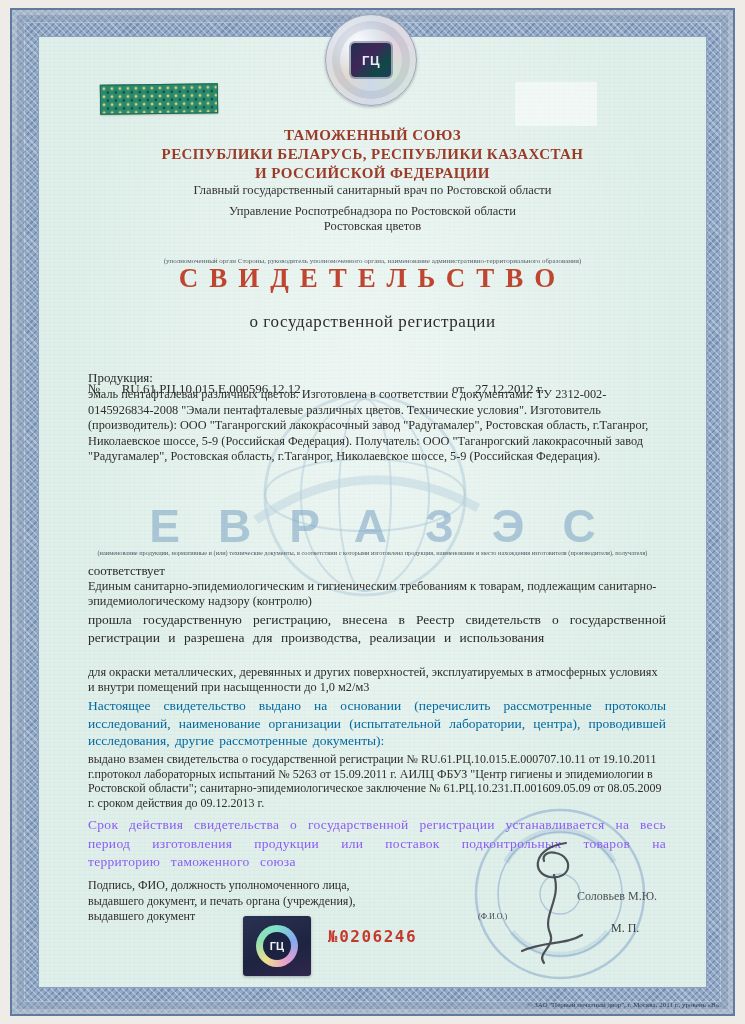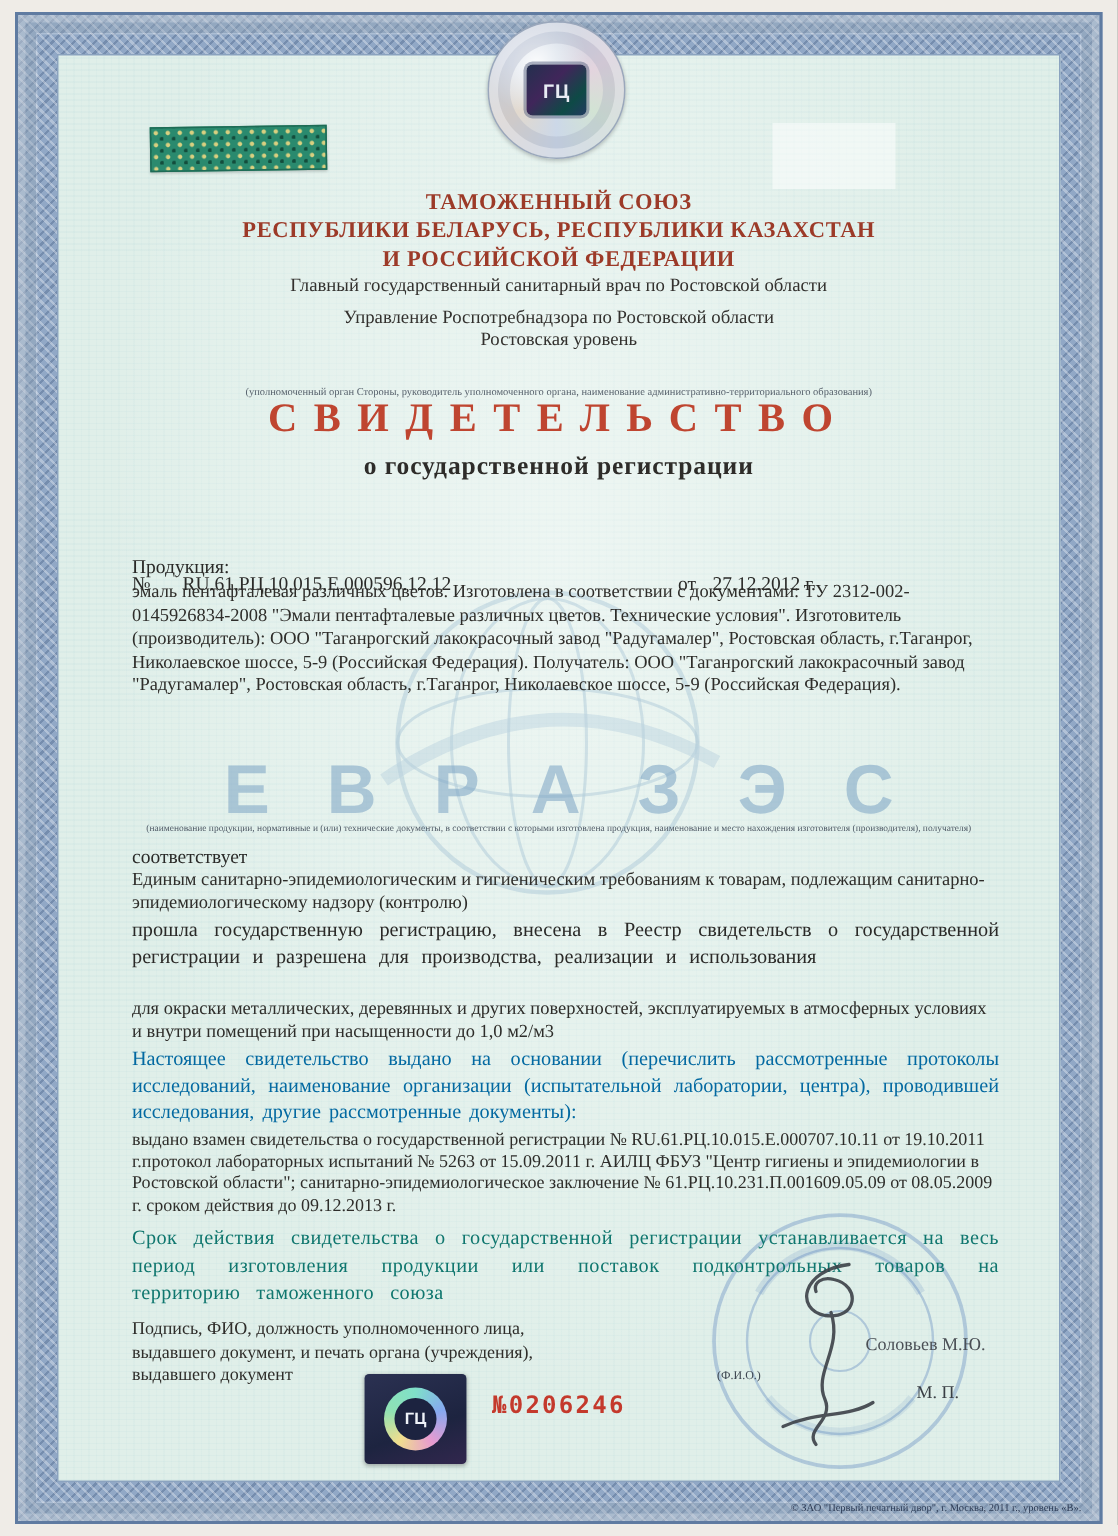--- a/index.html
+++ b/index.html
@@ -27,21 +27,21 @@
   
   .header-block{position:absolute;top:126px;left:60px;right:60px;text-align:center;}
   .union{font-size:15px;font-weight:bold;color:#9c3a28;letter-spacing:.4px;line-height:19px;}
   .authority{font-size:12.5px;color:#33312e;line-height:15.5px;}
   .authority-first{margin-top:5px;}
   .authority-caption{margin-top:22px;font-size:7px;color:#56606b;white-space:nowrap;}
 
   
   .title-block{position:absolute;top:263px;left:0;right:0;text-align:center;}
   .title-main{font-size:27px;font-weight:bold;color:#bf4530;letter-spacing:11px;}
-  .title-sub{margin-top:7px;font-size:17px;font-weight:bold;color:#2e2c29;letter-spacing:.6px;}
+  .title-sub{margin-top:18px;font-size:17px;font-weight:normal;color:#2e2c29;letter-spacing:.6px;}
 
   
   .number-row{position:absolute;top:337px;left:88px;width:578px;font-size:13px;color:#2a2a28;margin-top:44px;}
   .num-value{margin-left:18px;}
   .date-label{position:absolute;left:364px;top:0;}
   .date-value{position:absolute;left:387px;top:0;}
 
   .product-label{position:absolute;top:370px;left:88px;font-size:13px;color:#2a2a28;}
   .product-text{position:absolute;top:387px;left:88px;width:578px;font-size:12.3px;line-height:15.6px;color:#2e2d2a;}
   .product-caption{position:absolute;top:549px;left:40px;right:40px;text-align:center;font-size:6.3px;color:#4d5864;white-space:nowrap;}
@@ -49,21 +49,21 @@
   .conf-label{position:absolute;top:563px;left:88px;font-size:13px;color:#2a2a28;}
   .conf-text{position:absolute;top:579px;left:88px;width:578px;font-size:12.3px;line-height:15px;color:#2e2d2a;}
 
   .reg-text{position:absolute;top:611px;left:88px;width:578px;font-size:13.5px;line-height:17.5px;
             color:#2a2927;text-align:justify;word-spacing:5px;}
   .usage-text{position:absolute;top:665px;left:88px;width:578px;font-size:12.3px;line-height:15px;color:#2e2d2a;}
   .basis-label{position:absolute;top:697px;left:88px;width:578px;font-size:13.5px;line-height:17.5px;
             text-align:justify;word-spacing:2px;color:#0369a1;}
   .basis-text{position:absolute;top:752px;left:88px;width:578px;font-size:12px;line-height:14.6px;color:#2e2d2a;}
   .validity-text{position:absolute;top:816px;left:88px;width:578px;font-size:13.5px;line-height:18.5px;
-            text-align:justify;word-spacing:7px;letter-spacing:.3px;color:#0f766e;}
+            text-align:justify;word-spacing:7px;letter-spacing:.3px;color:#8b5cf6;}
 
   .sig-label{position:absolute;top:878px;left:88px;width:310px;font-size:12px;line-height:15.5px;color:#2e2d2a;}
   .sig-name{position:absolute;top:889px;left:577px;font-size:12px;color:#4a4f55;}
   .fio-caption{position:absolute;top:912px;left:478px;font-size:8px;color:#3e4752;}
   .mp-label{position:absolute;top:921px;left:611px;font-size:12px;color:#3a3f45;}
   .serial{position:absolute;top:927px;left:328px;font-family:"DejaVu Sans Mono",monospace;
           font-size:16px;font-weight:bold;letter-spacing:1.5px;color:#c4392c;z-index:4;}
 
   .footer-text{position:absolute;top:1001px;right:24px;font-size:7px;color:#2e3c55;z-index:6;white-space:nowrap;}
 
@@ -158,21 +158,21 @@
   </svg>
 
   <div class="content">
 
     <div class="header-block">
       <div class="union">ТАМОЖЕННЫЙ СОЮЗ</div>
       <div class="union">РЕСПУБЛИКИ БЕЛАРУСЬ, РЕСПУБЛИКИ КАЗАХСТАН</div>
       <div class="union">И РОССИЙСКОЙ ФЕДЕРАЦИИ</div>
       <div class="authority">Главный государственный санитарный врач по Ростовской области</div>
       <div class="authority authority-first">Управление Роспотребнадзора по Ростовской области</div>
-      <div class="authority">Ростовская уровень</div>
+      <div class="authority">Ростовская цветов</div>
       <div class="authority-caption">(уполномоченный орган Стороны, руководитель уполномоченного органа, наименование административно-территориального образования)</div>
     </div>
 
     <div class="title-block">
       <div class="title-main">СВИДЕТЕЛЬСТВО</div>
       <div class="title-sub">о государственной регистрации</div>
     </div>
 
     <div class="number-row">
       <span>№</span>

